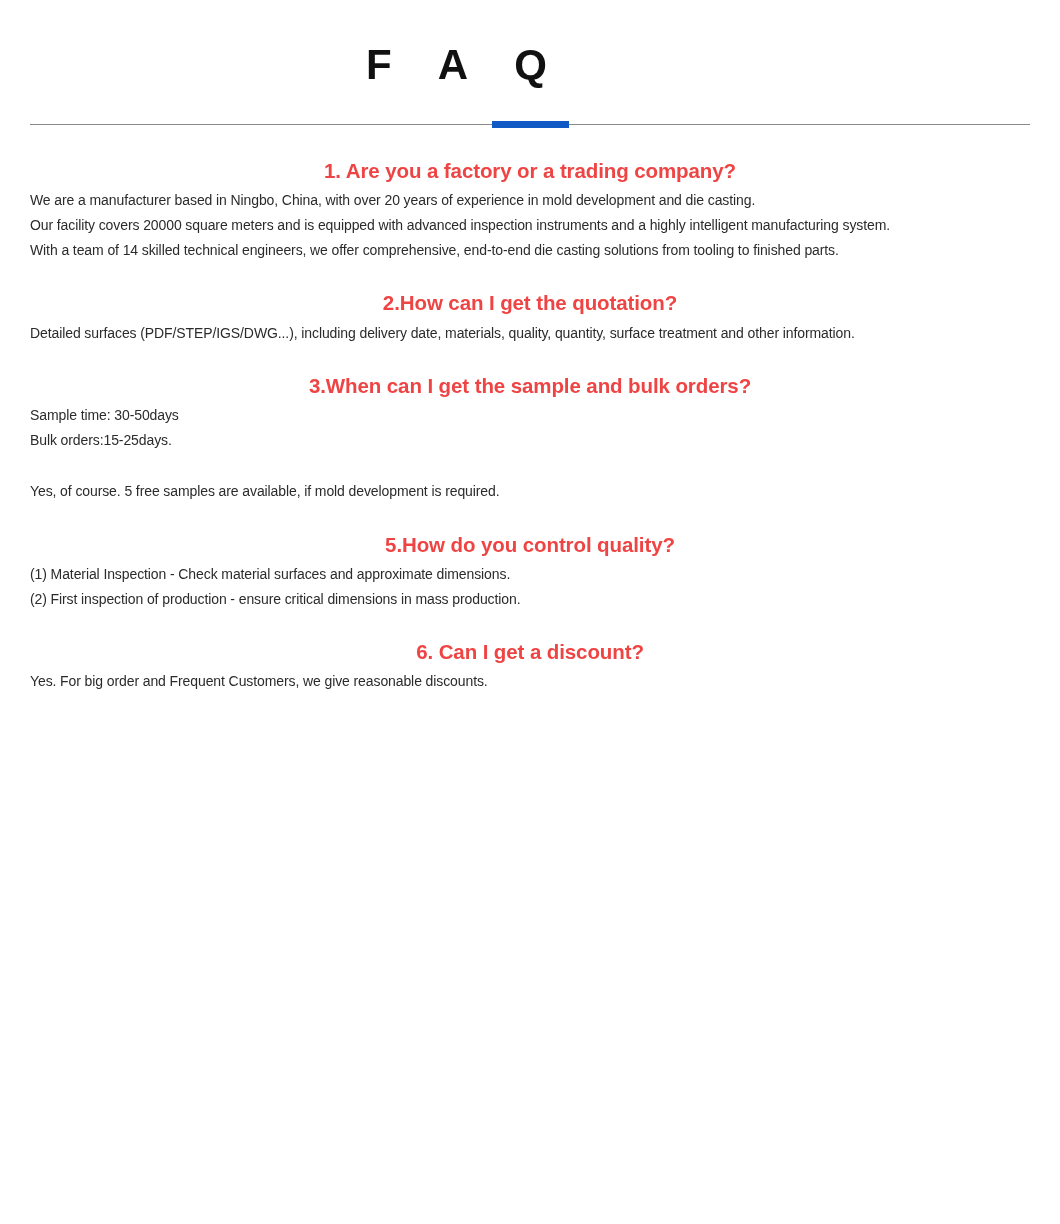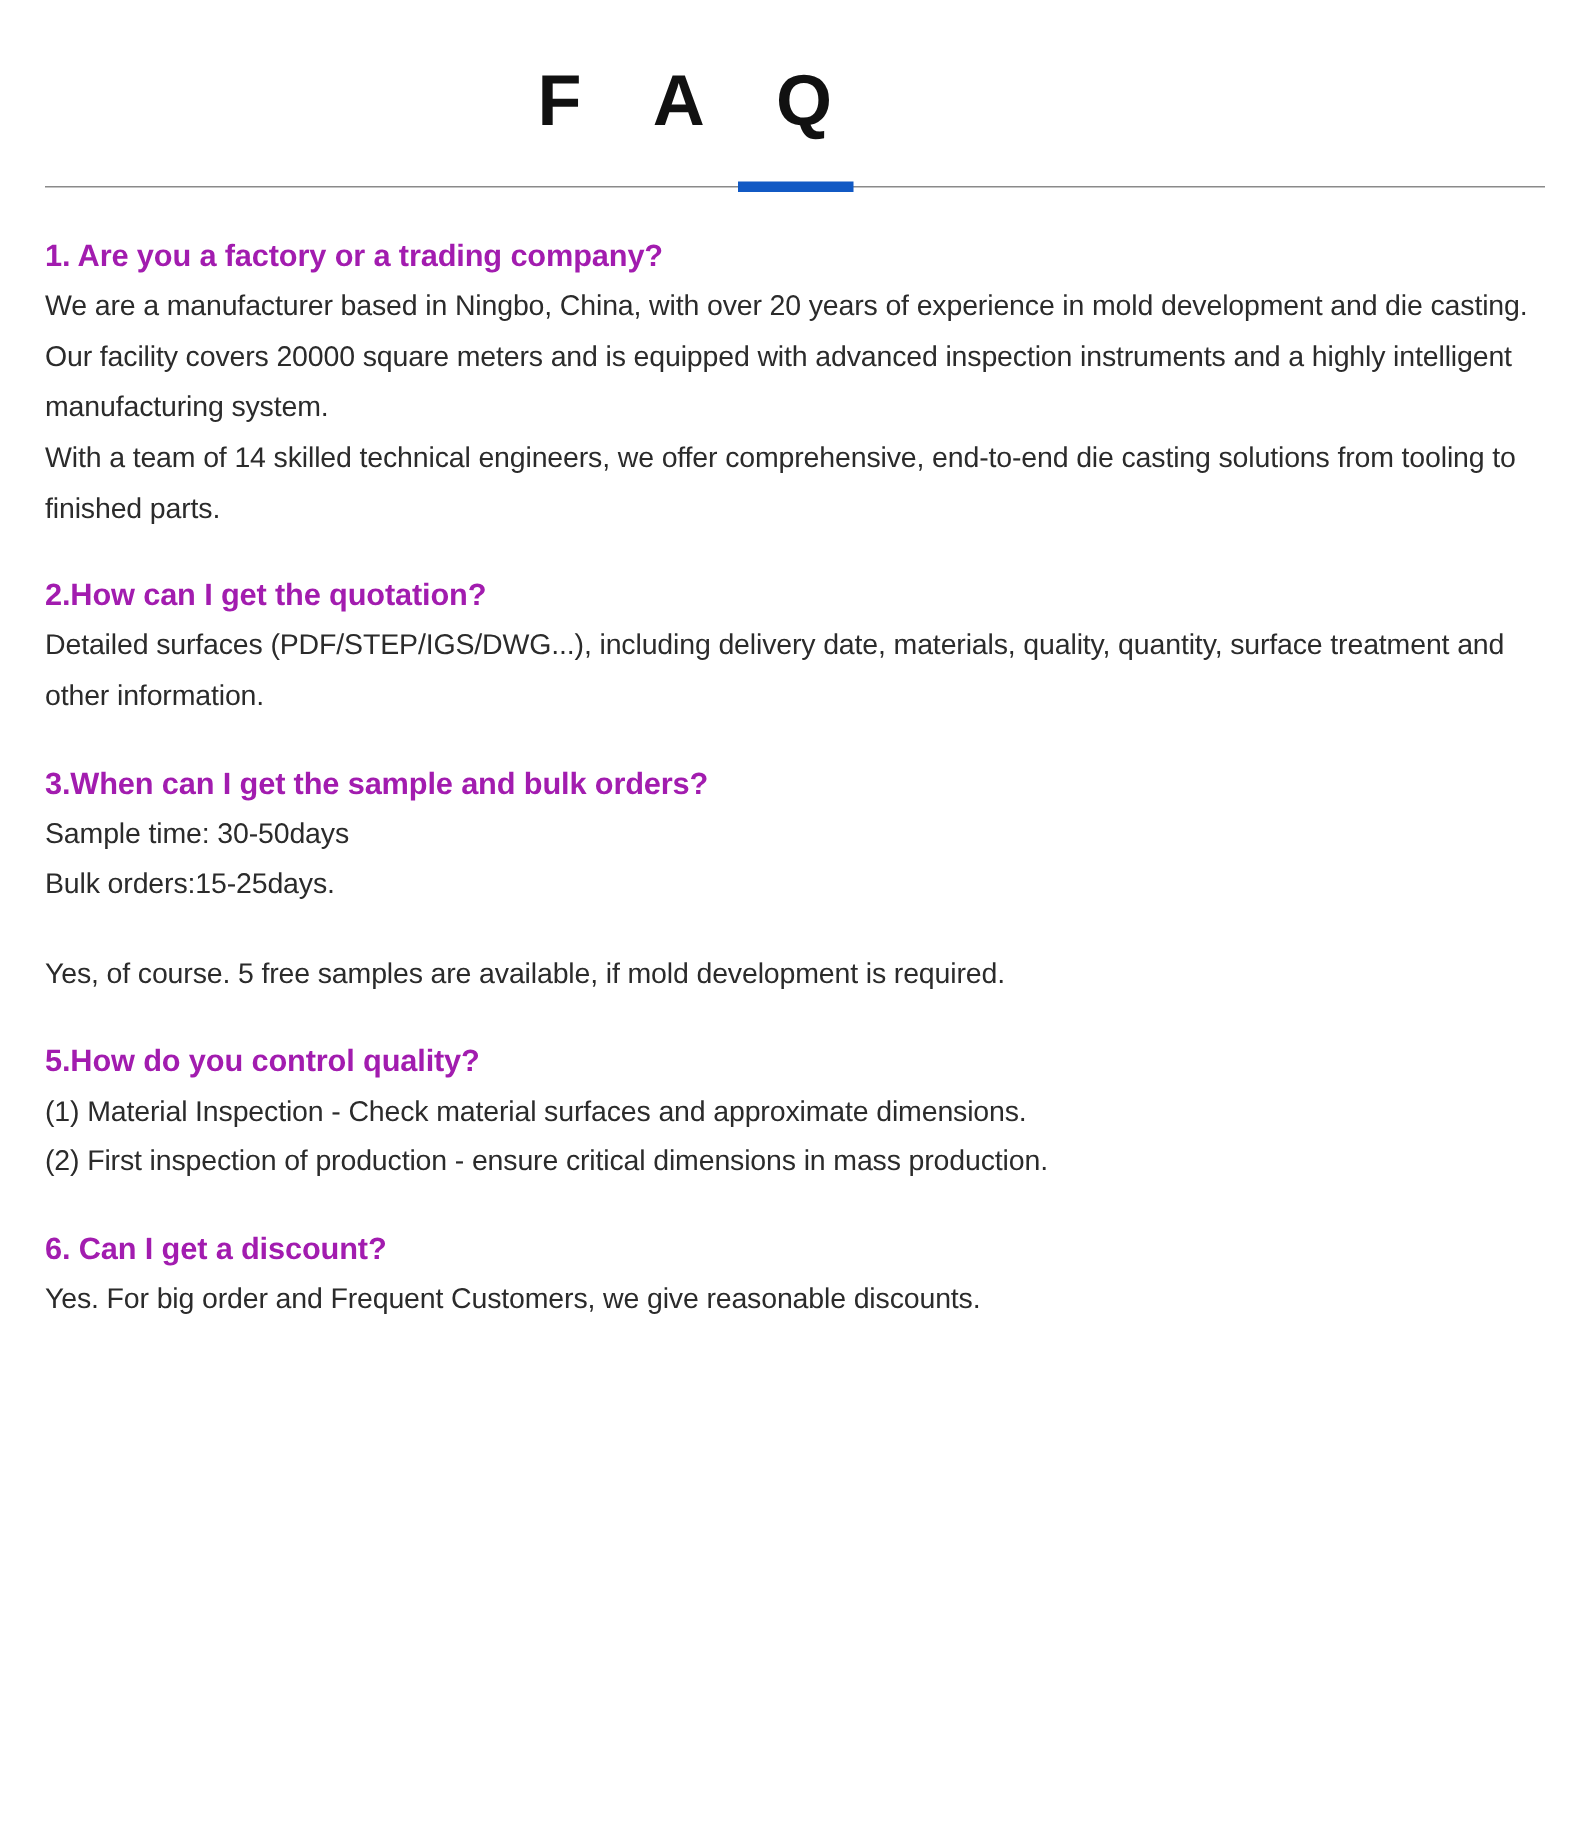--- a/index.html
+++ b/index.html
@@ -25,21 +25,21 @@
   .header {
     position: relative;
     height: 128px;
   }
   .faq-title {
     position: absolute;
     top: 44px;
     left: 0;
     width: 913px;
     text-align: center;
-    font-size: 48px;
+    font-size: 42px;
     font-weight: bold;
     letter-spacing: 18px;
     text-indent: 18px;
     color: #111111;
     line-height: 1;
     font-family: "Liberation Sans", sans-serif;
   }
   .header-rule {
     position: absolute;
     top: 124px;
@@ -63,27 +63,28 @@
     left: 30px;
     width: 1000px;
   }
   .qa-block {
     margin-bottom: 26px;
   }
   .qa-block:last-child { margin-bottom: 4px; }
   .question {
     font-size: 20.5px;
     font-weight: bold;
-    color: #a21caf;
+    color: #ef4444;
     line-height: 1.42;
     margin: 0 0 3px 0;
     letter-spacing: -0.1px;
+    text-align: center;
   }
   .answer-line {
-    font-size: 19px;
+    font-size: 14px;
     font-weight: normal;
     color: #2b2b2b;
     line-height: 1.77;
     margin: 0;
     letter-spacing: -0.1px;
   }
 </style>
 </head>
 <body>
 

